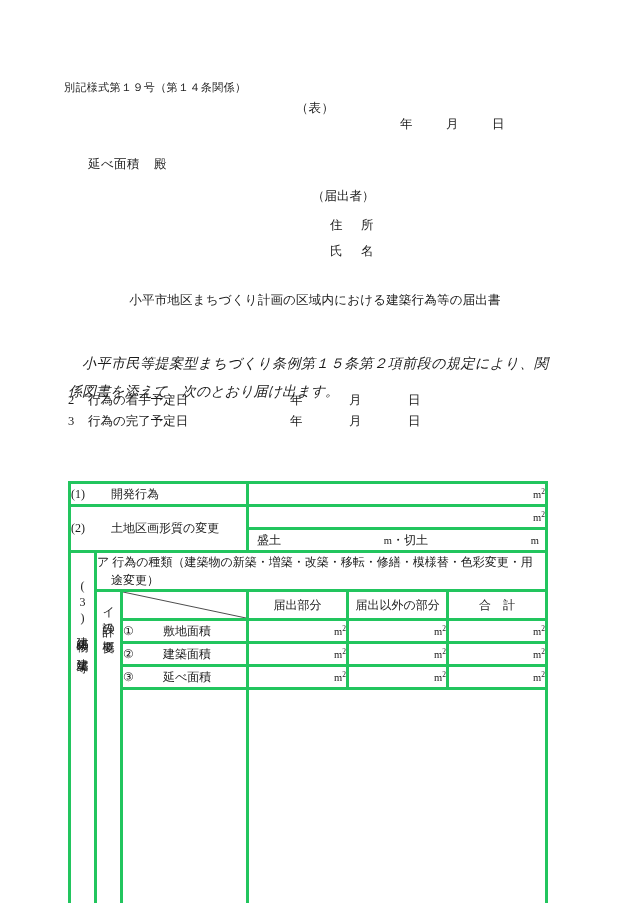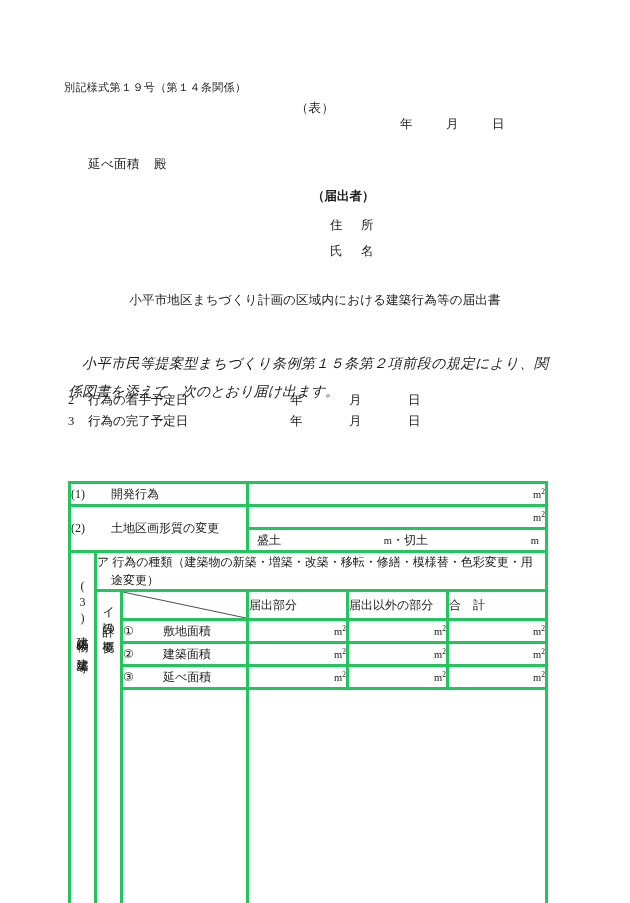--- a/index.html
+++ b/index.html
@@ -58,21 +58,20 @@
     white-space: nowrap;
   }
   .addressee .hon { margin-left: 14px; }
 
   .submitter {
     position: absolute;
     left: 312px;
     top: 188px;
     font-size: 12.5px;
     white-space: nowrap;
-    font-weight: bold;
   }
   .sub-addr {
     position: absolute;
     left: 330px;
     top: 217px;
     font-size: 12.5px;
     white-space: nowrap;
     letter-spacing: 3px;
   }
   .sub-name {
@@ -198,20 +197,21 @@
   }
   .kind-cell .k2 { display: block; padding-left: 14px; }
 
   .diag {
     position: relative;
     height: 26px;
   }
   .diag svg { display: block; width: 100%; height: 100%; }
 
   .hdr-c {
+    text-align: center;
     padding: 4px 0;
   }
 
   .sub-row-cell { padding: 0; }
   .sub-line {
     display: flex;
     align-items: center;
     justify-content: space-between;
     padding: 3px 6px 3px 8px;
     height: 20px;

